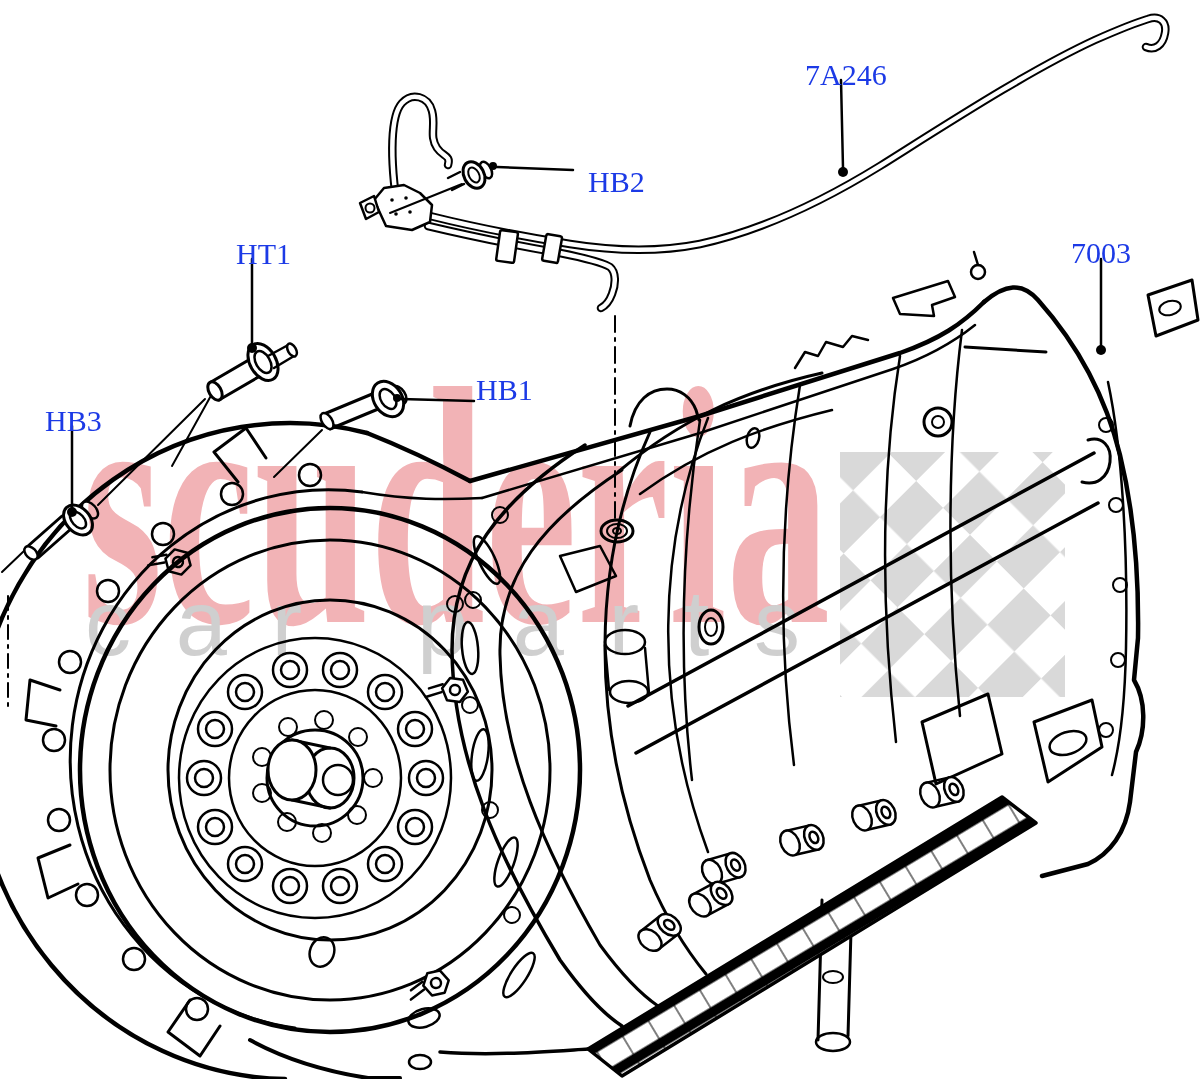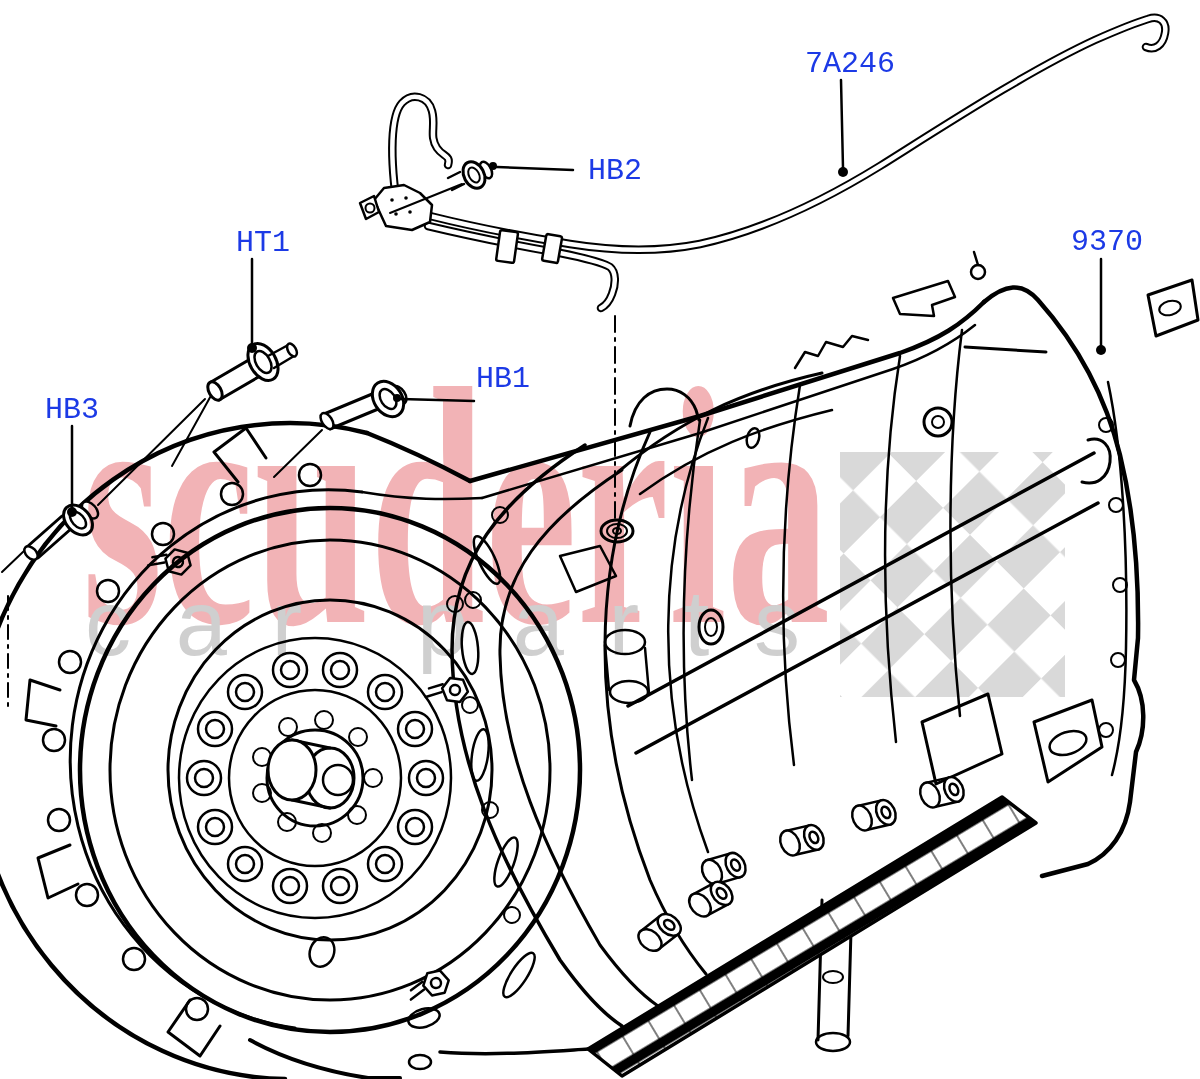--- a/index.html
+++ b/index.html
@@ -1,21 +1,21 @@
 <!DOCTYPE html>
 <html><head>
 <meta charset="utf-8">
 <style>
   html,body{margin:0;padding:0;background:#ffffff;}
   .stage{position:relative;width:1200px;height:1079px;background:#ffffff;overflow:hidden;
          font-family:"Liberation Sans",sans-serif;}
   .stage svg{position:absolute;left:0;top:0;}
   .wm{mix-blend-mode:multiply;pointer-events:none;}
   .plabel{position:absolute;color:#1c3ae6;font-size:30px;line-height:30px;
-          font-family:Liberation Mono, monospace;white-space:nowrap;cursor:pointer;}
+          font-family:Liberation Serif, serif;white-space:nowrap;cursor:pointer;margin-top:11px;}
 </style>
 </head>
 <body>
 
 <div class="stage">
 
   <svg width="1200" height="1079" viewBox="0 0 1200 1079" fill="none" stroke="#000" stroke-linecap="round" stroke-linejoin="round">
 
     <defs>
       <pattern id="hatch" width="30" height="30" patternUnits="userSpaceOnUse" patternTransform="rotate(59)">
@@ -280,17 +280,17 @@
       </pattern>
     </defs>
     <text x="82" y="622" font-family="Liberation Serif, serif" font-weight="bold" font-size="340" fill="#f2b3b6" textLength="748" lengthAdjust="spacingAndGlyphs">scuderia</text>
     <text x="85" y="655" font-family="Liberation Sans, sans-serif" font-size="92" fill="#cfcfcf" textLength="715" lengthAdjust="spacing">car parts</text>
     <rect x="840" y="452" width="225" height="245" fill="url(#chk)"></rect>
   </svg>
 
   <div class="plabel" style="left:805px;top:49px">7A246</div>
   <div class="plabel" style="left:588px;top:156px">HB2</div>
   <div class="plabel" style="left:236px;top:228px">HT1</div>
-  <div class="plabel" style="left:1071px;top:227px">9370</div>
+  <div class="plabel" style="left:1071px;top:227px">7003</div>
   <div class="plabel" style="left:45px;top:395px">HB3</div>
   <div class="plabel" style="left:476px;top:364px">HB1</div>
 
 </div>
 
 </body></html>

